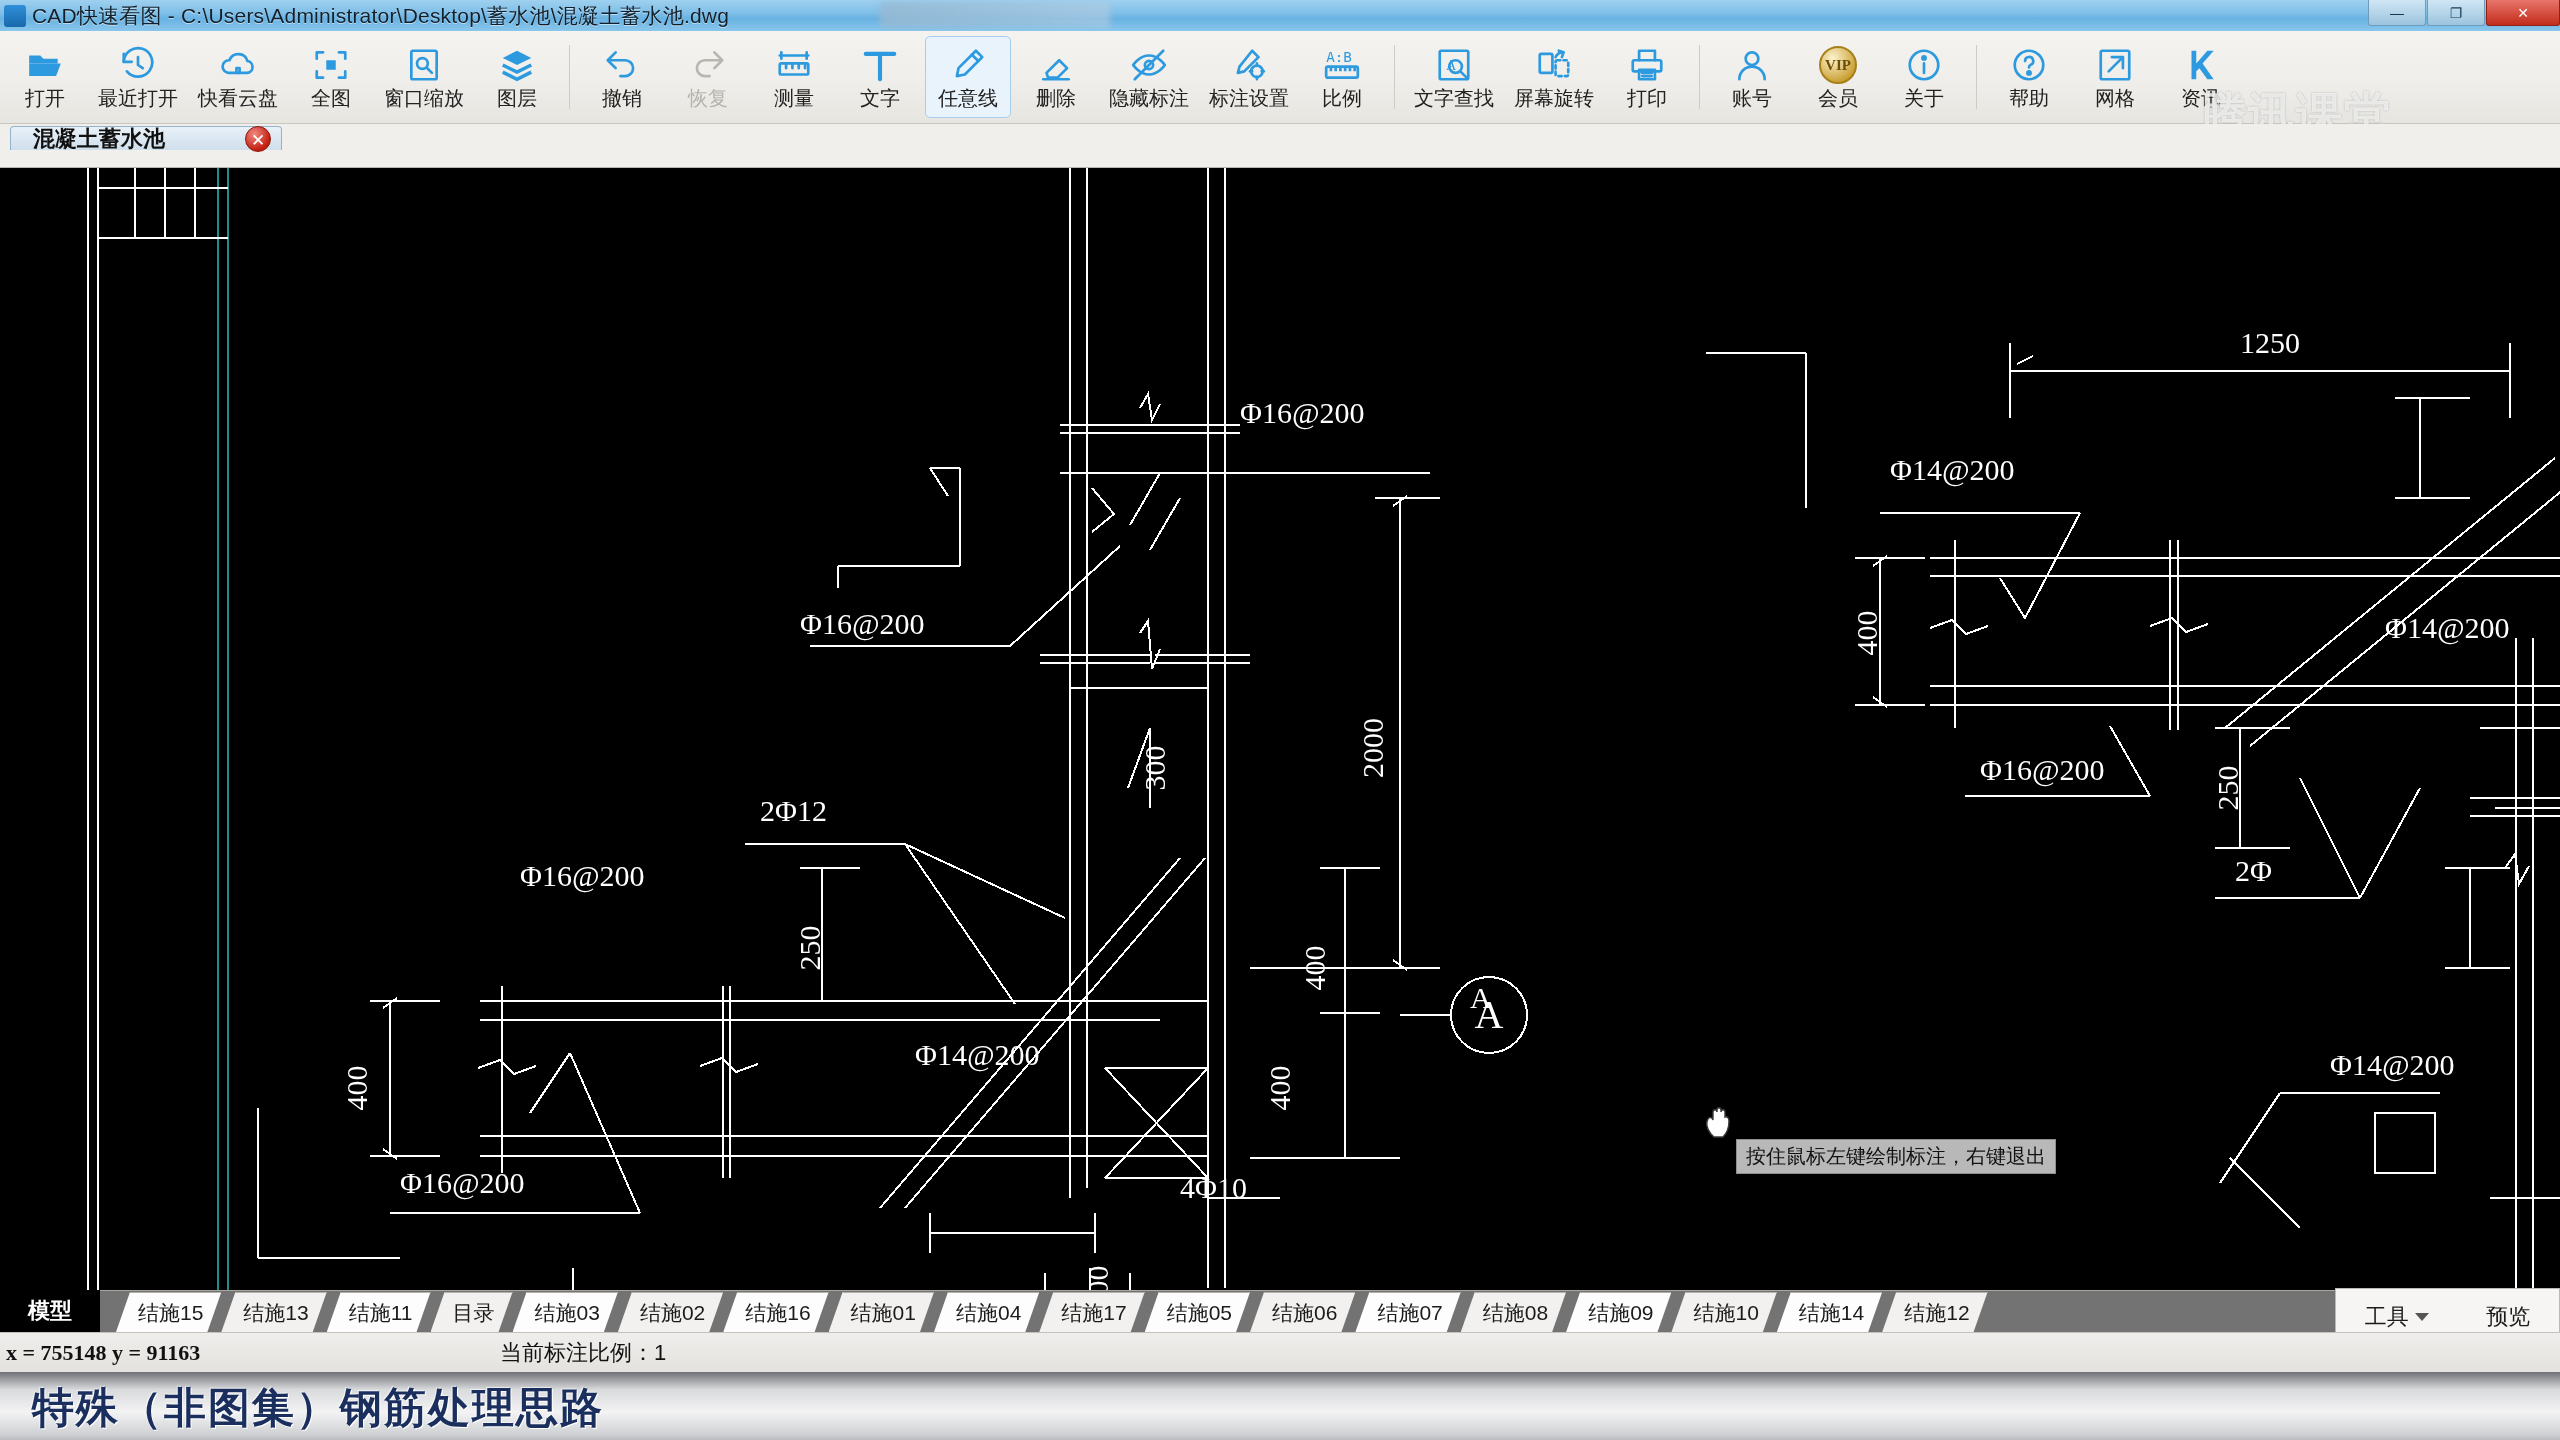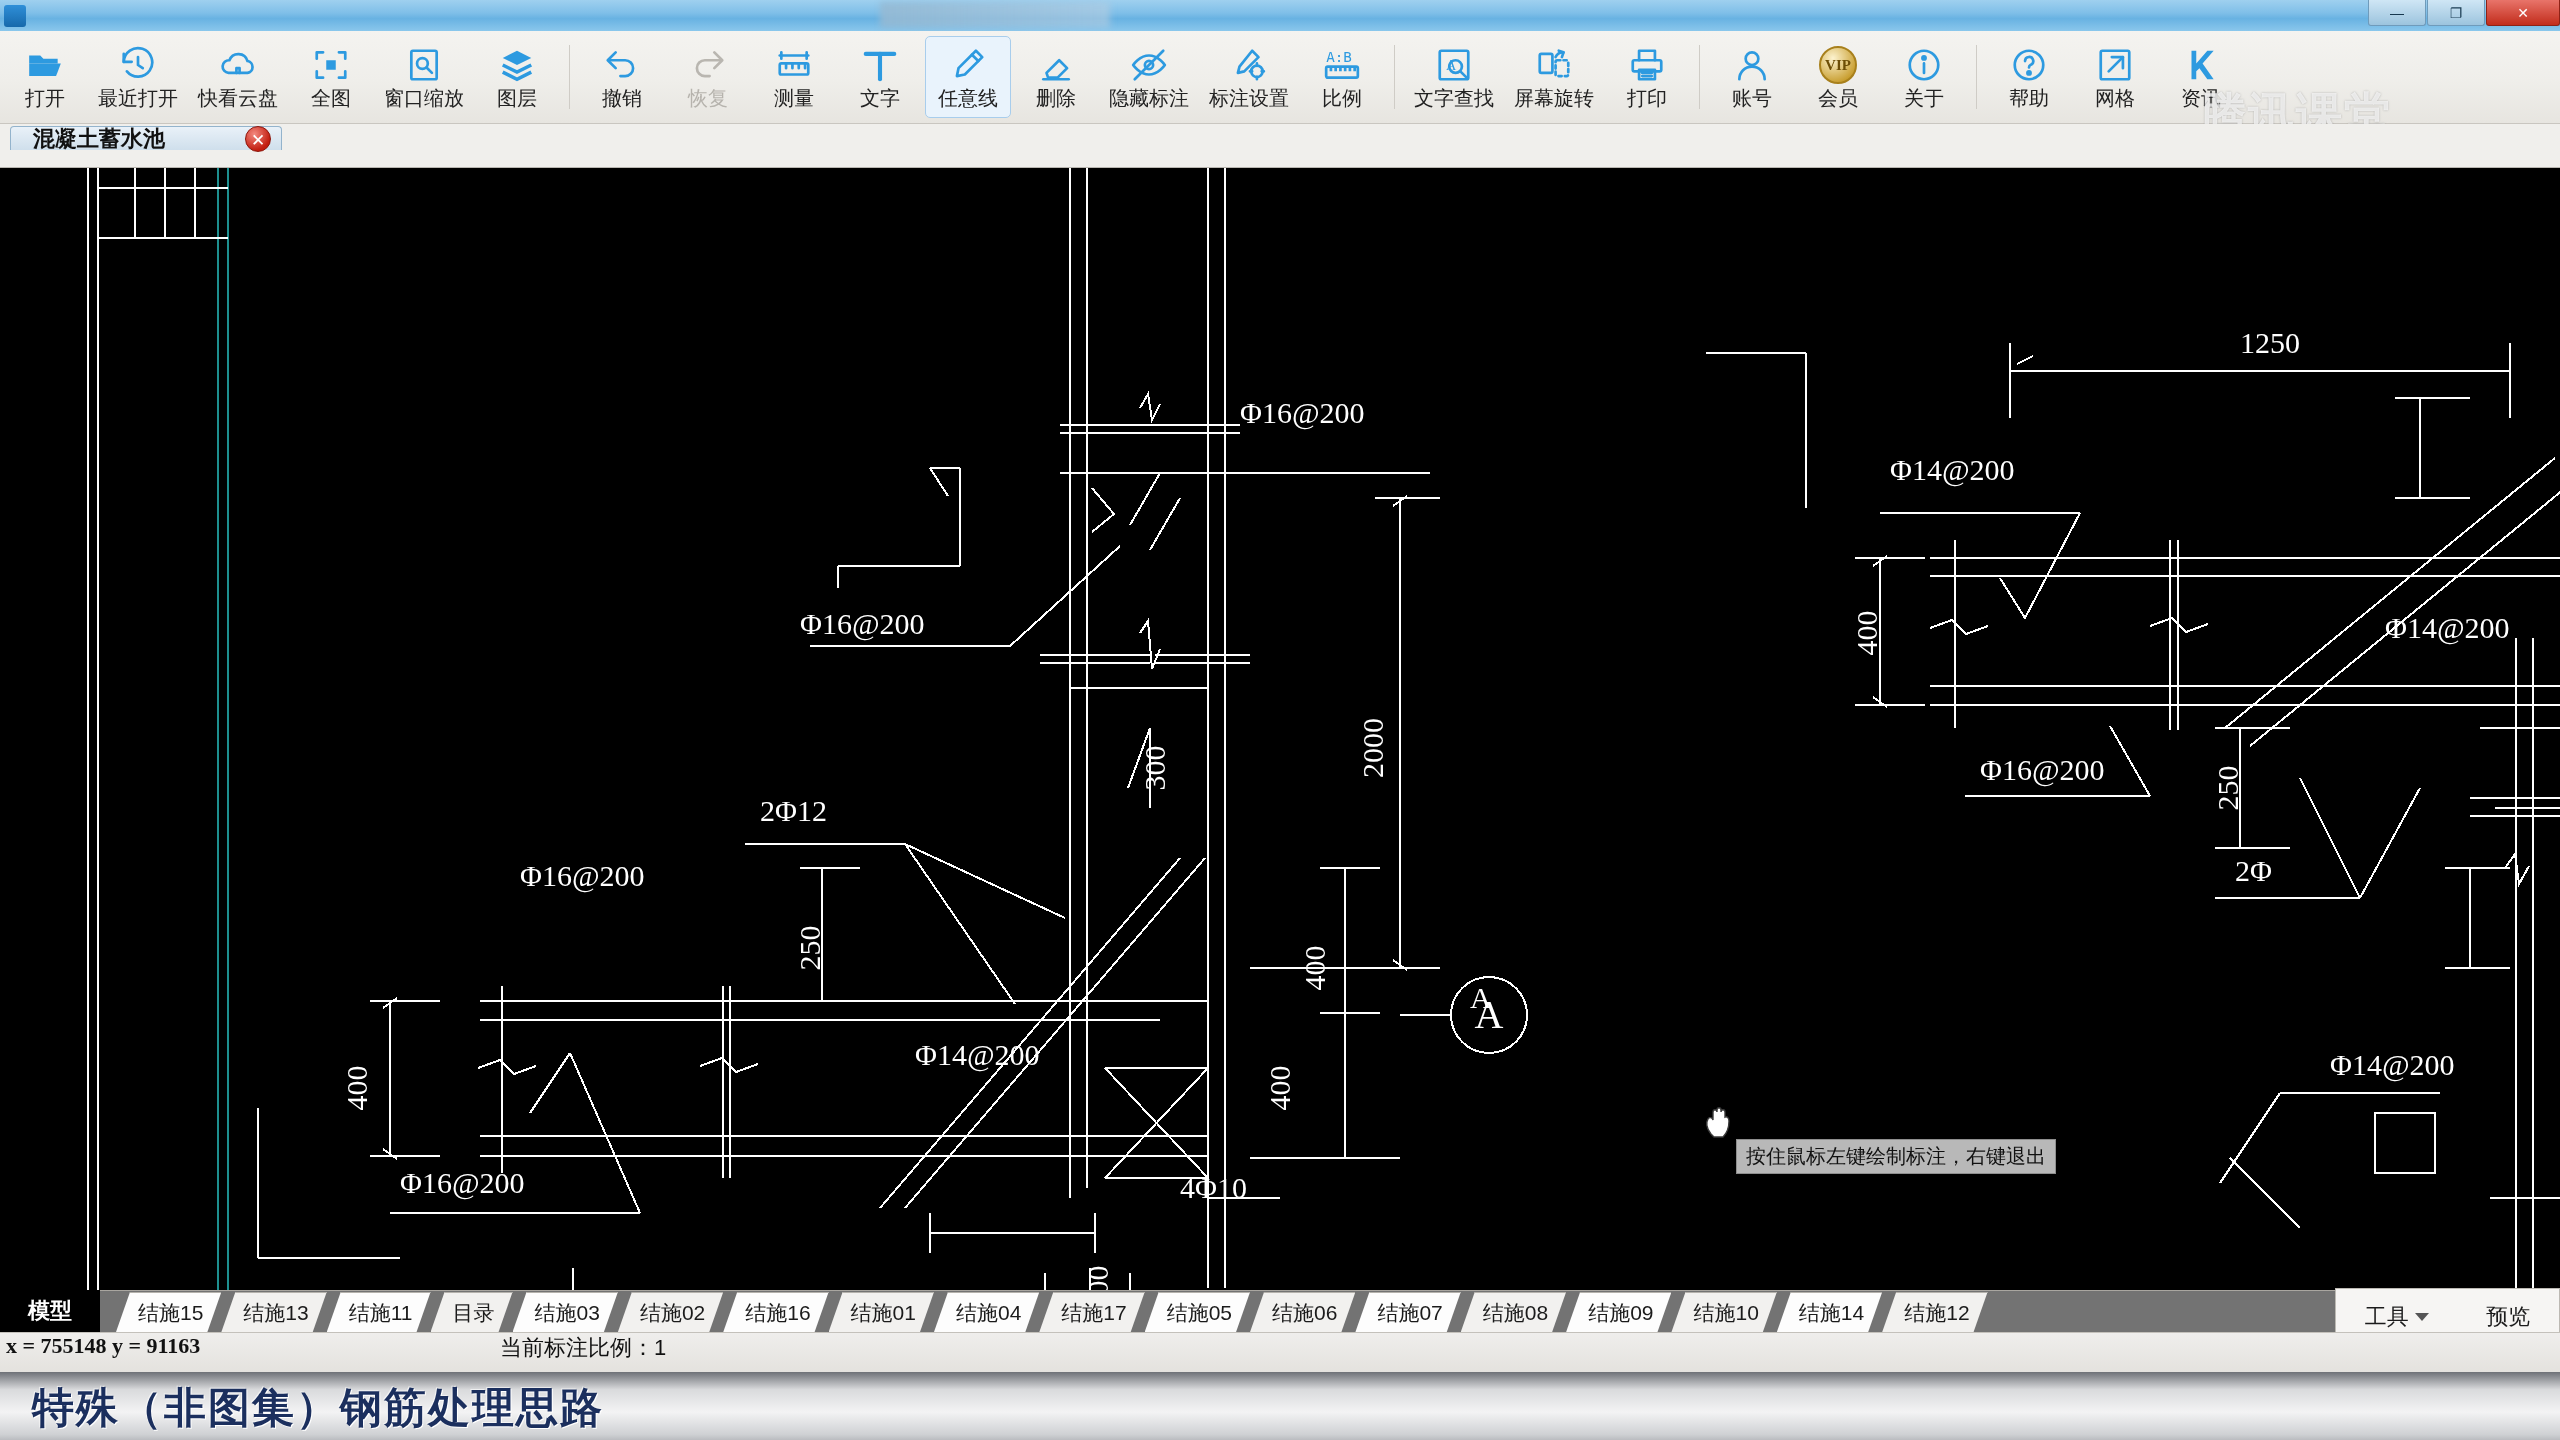--- a/index.html
+++ b/index.html
@@ -76,21 +76,21 @@
   .sheets{ display:flex; align-items:flex-end; height:42px; overflow:hidden; flex:1 1 auto;margin-left:16px;}
   .sheet{ position:relative; height:40px; padding:0 18px 0 22px; flex:0 0 auto;
           display:flex; align-items:center; font-size:21px; color:#1b1b1b;
           background:#fdfdfd; border-top:1px solid #b5b2ac;
           clip-path:polygon(14px 0,100% 0,calc(100% - 14px) 100%,0 100%); }
   .sheet:nth-child(even){ background:#f2f1ef; }
 
   
   .statusbar{ position:absolute; left:0; top:1332px; width:2560px; height:40px;
               background:linear-gradient(180deg,#efeeec,#e4e2de);
-              border-top:1px solid #c4c1bb; display:flex; align-items:flex-start; }
+              border-top:1px solid #c4c1bb; display:flex; align-items:center; }
   .st-coord{ font-size:22px; color:#111; padding-left:6px; white-space:nowrap;
              font-family:"Liberation Serif","DejaVu Serif",serif; font-weight:bold;}
   .st-scale{ font-size:22px; color:#111; position:absolute; left:500px; white-space:nowrap;}
 
   
   .rightpop{ position:absolute; right:0; top:1288px; width:225px; height:58px;
              background:#f6f5f3; border:1px solid #bcb9b3; display:flex;
              align-items:center; justify-content:space-around; font-size:22px; color:#1b1b1b;}
   .rightpop .cv{ display:flex; align-items:center; gap:6px; }
   .caret{ width:0;height:0;border-left:7px solid transparent;border-right:7px solid transparent;
@@ -116,20 +116,21 @@
   .vipbadge{ width:38px;height:38px;border-radius:50%;
              background:radial-gradient(circle at 35% 30%,#fdf3cf,#c79c2c 78%);
              border:2px solid #a8801c; display:flex;align-items:center;justify-content:center;
              font-size:15px; font-weight:bold; color:#6d4e06; font-family:"Liberation Serif",serif;}
 </style>
 </head>
 <body>
 
 <div class="titlebar">
   <div class="tb-icon"></div>
+  <div class="tb-text">CAD快速看图 - C:\Users\Administrator\Desktop\蓄水池\混凝土蓄水池.dwg</div>
   <div class="tb-blur"></div>
   <div class="winbtns">
     <div class="winbtn">—</div>
     <div class="winbtn">❐</div>
     <div class="winbtn close">✕</div>
   </div>
 </div>
 
 <div class="toolbar" id="toolbar">
     <div class="tool">

